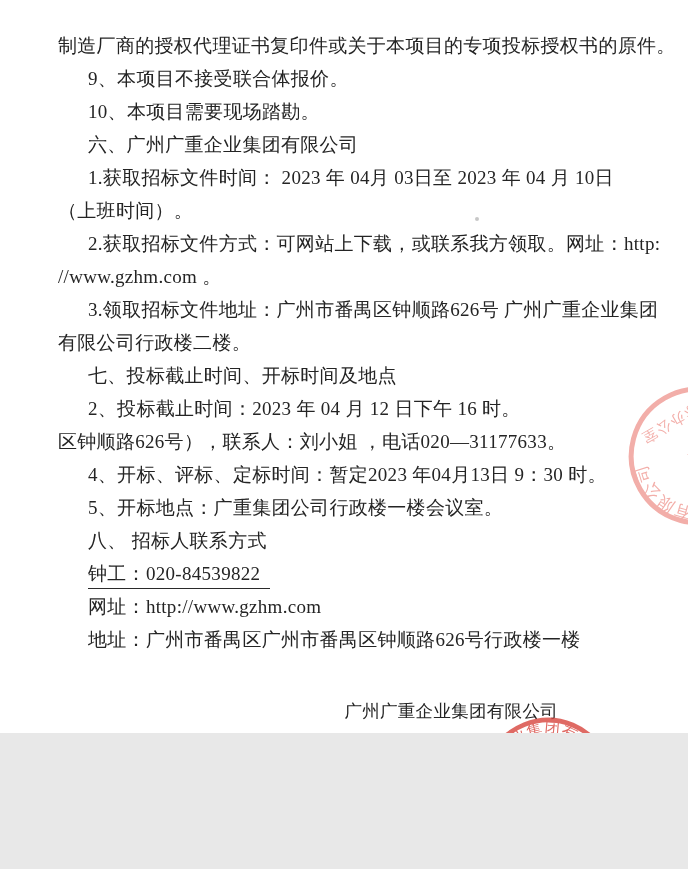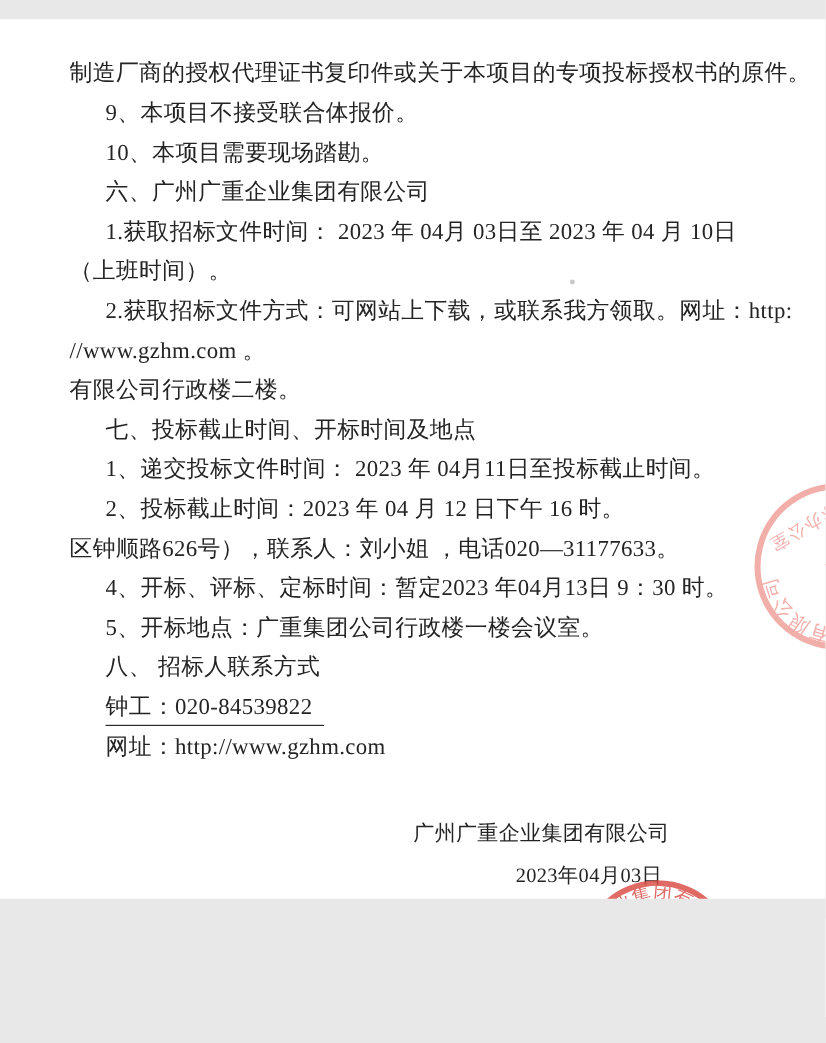--- a/index.html
+++ b/index.html
@@ -1,19 +1,19 @@
 <!DOCTYPE html>
 <html><head>
 <meta charset="utf-8">
 <style>
   html,body { margin:0; padding:0; background:#e8e8e8; }
   .page {
     position:relative;
     width:688px; height:733px;
-    margin:16px auto;
+    margin:0 auto;
     background:#ffffff;
     overflow:hidden;
     font-family:"Liberation Serif","DejaVu Serif",serif;
     color:#242424;
   }
   .content {
     position:absolute;
     left:58px; top:29px; right:36px;
     font-size:19px;
     line-height:33px;
@@ -95,30 +95,31 @@
   <div class="content">
     <div id="lines-container">
         <div class="line"><span>制造厂商的授权代理证书复印件或关于本项目的专项投标授权书的原件。</span></div>
         <div class="line indent-1"><span>9、本项目不接受联合体报价。</span></div>
         <div class="line indent-1"><span>10、本项目需要现场踏勘。</span></div>
         <div class="line indent-1"><span>六、广州广重企业集团有限公司</span></div>
         <div class="line indent-1"><span>1.获取招标文件时间： 2023 年 04月 03日至 2023 年 04 月 10日</span></div>
         <div class="line"><span>（上班时间）。</span></div>
         <div class="line indent-1"><span>2.获取招标文件方式：可网站上下载，或联系我方领取。网址：http:</span></div>
         <div class="line"><span>//www.gzhm.com 。</span></div>
+        <div class="line indent-1"><span>3.领取招标文件地址：广州市番禺区钟顺路626号 广州广重企业集团</span></div>
         <div class="line"><span>有限公司行政楼二楼。</span></div>
         <div class="line indent-1"><span>七、投标截止时间、开标时间及地点</span></div>
-        <div class="line indent-1"><span>1、递交投标文件时间： 2023 年 04月11日至投标截止时间。</span></div>
         <div class="line indent-1"><span>2、投标截止时间：2023 年 04 月 12 日下午 16 时。</span></div>
         <div class="line"><span>区钟顺路626号），联系人：刘小姐 ，电话020—31177633。</span></div>
         <div class="line indent-1"><span>4、开标、评标、定标时间：暂定2023 年04月13日 9：30 时。</span></div>
         <div class="line indent-1"><span>5、开标地点：广重集团公司行政楼一楼会议室。</span></div>
         <div class="line indent-1"><span>八、 招标人联系方式</span></div>
         <div class="line indent-1"><span class="u-line">钟工：020-84539822</span></div>
         <div class="line indent-1"><span>网址：http://www.gzhm.com</span></div>
+        <div class="line indent-1"><span>地址：广州市番禺区广州市番禺区钟顺路626号行政楼一楼</span></div>
       </div>
 
     <div class="signature-block">
       <div class="sig-company">广州广重企业集团有限公司</div>
       <div class="sig-date">2023年04月03日</div>
     </div>
   </div>
 
   <div class="speck"></div>
 

